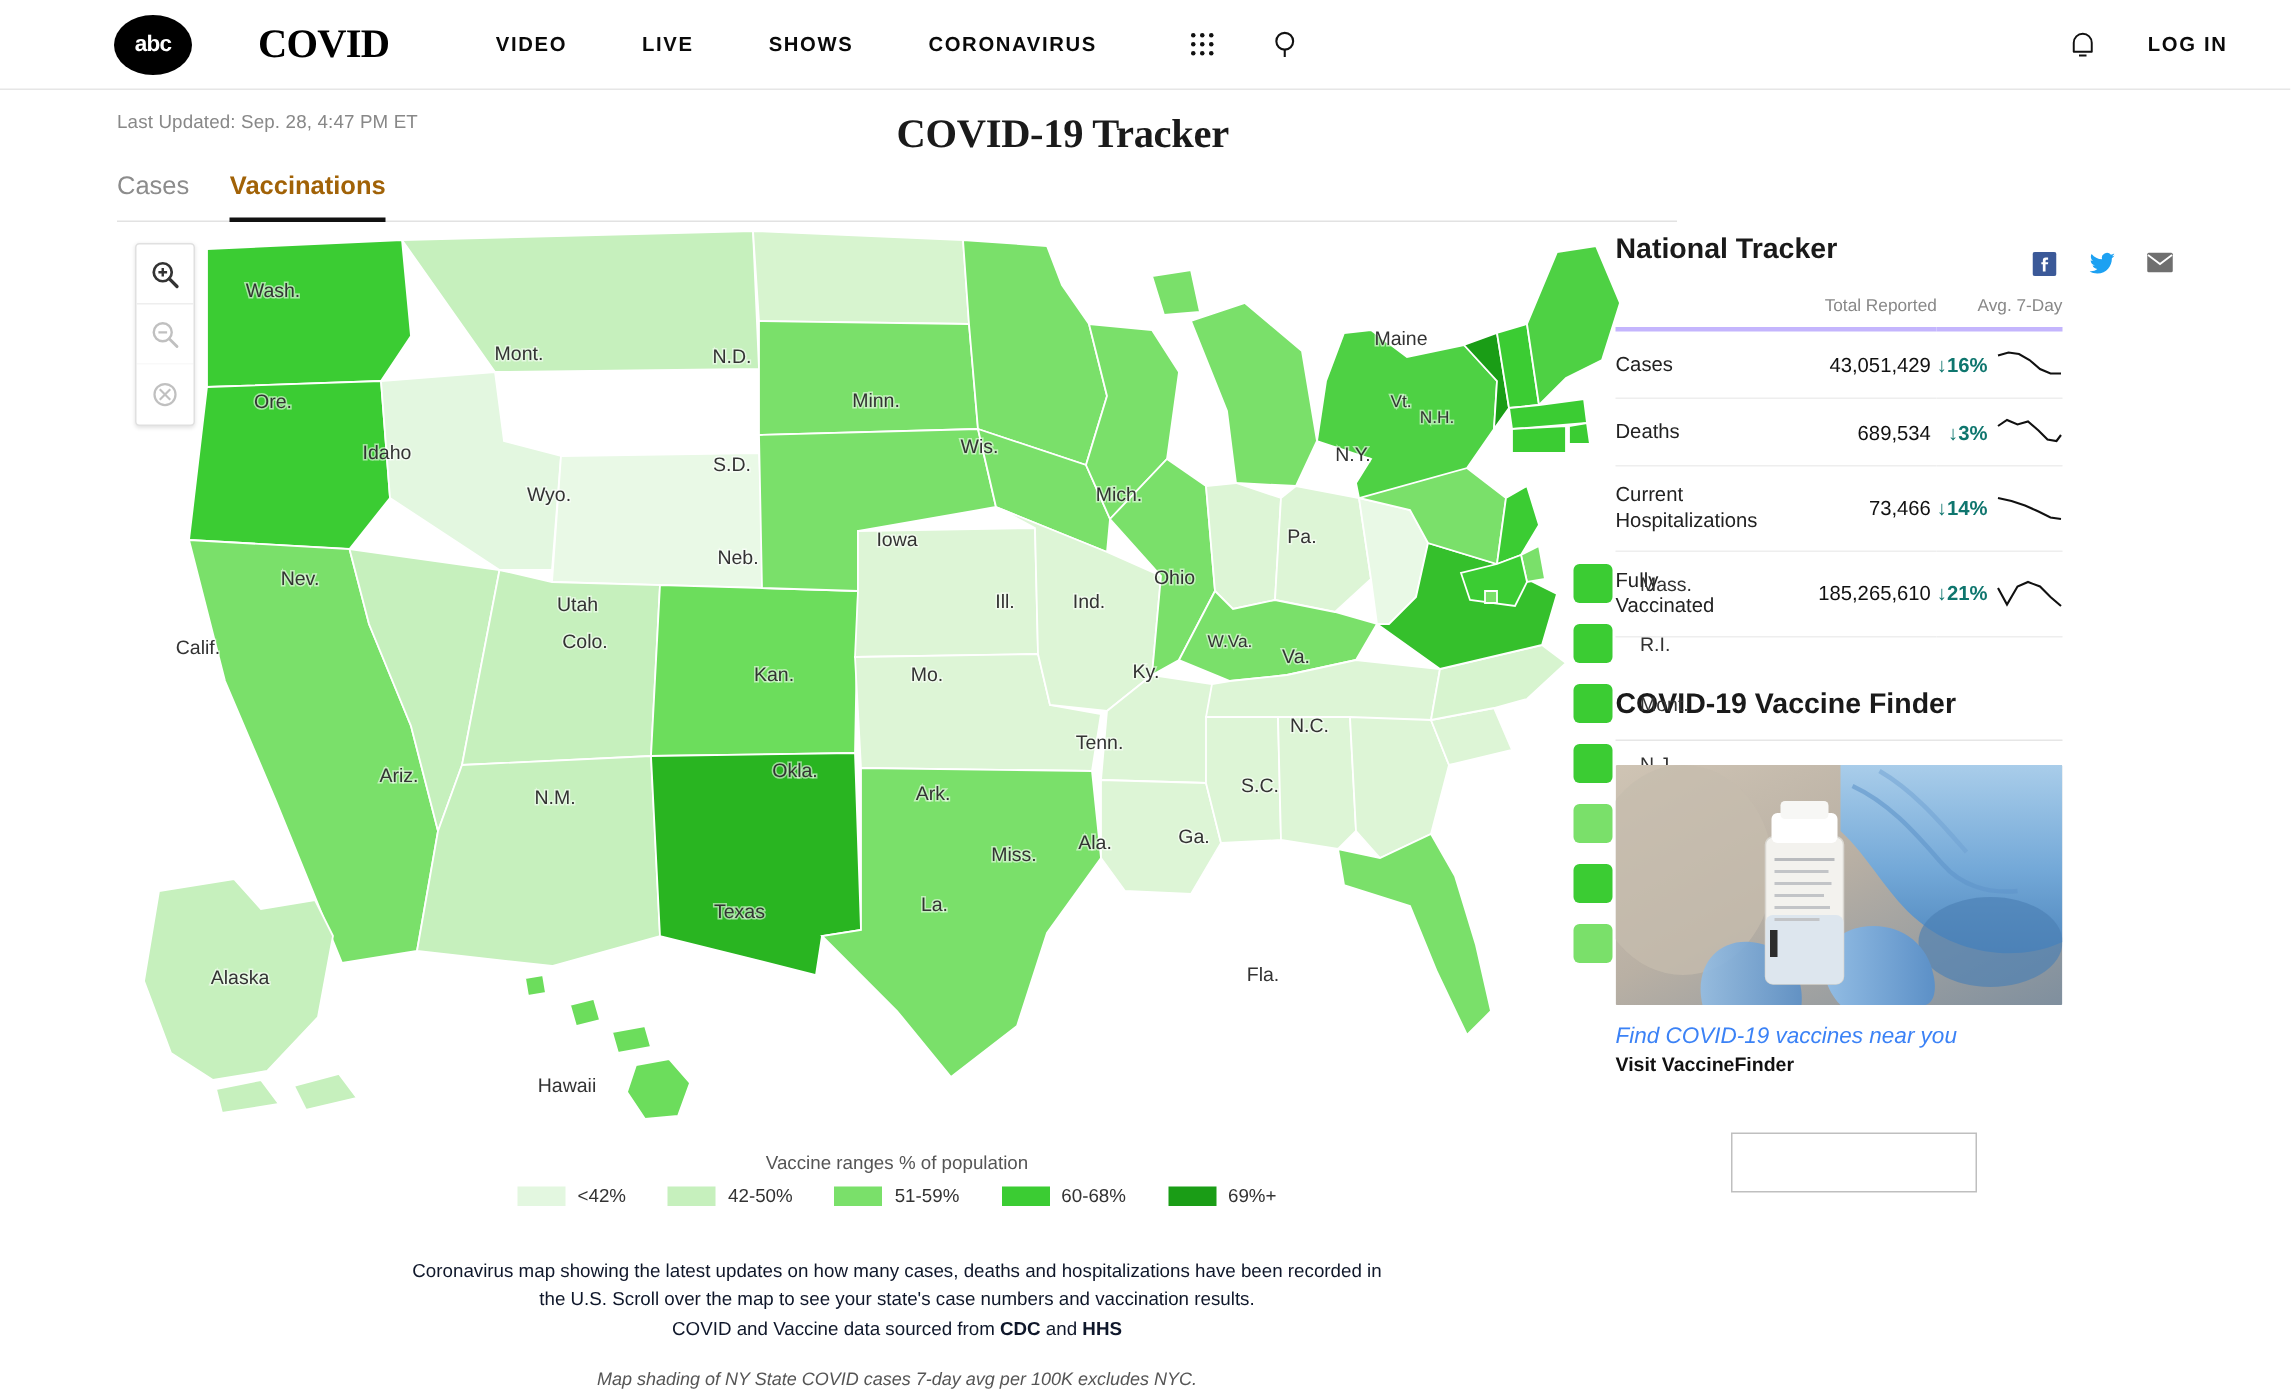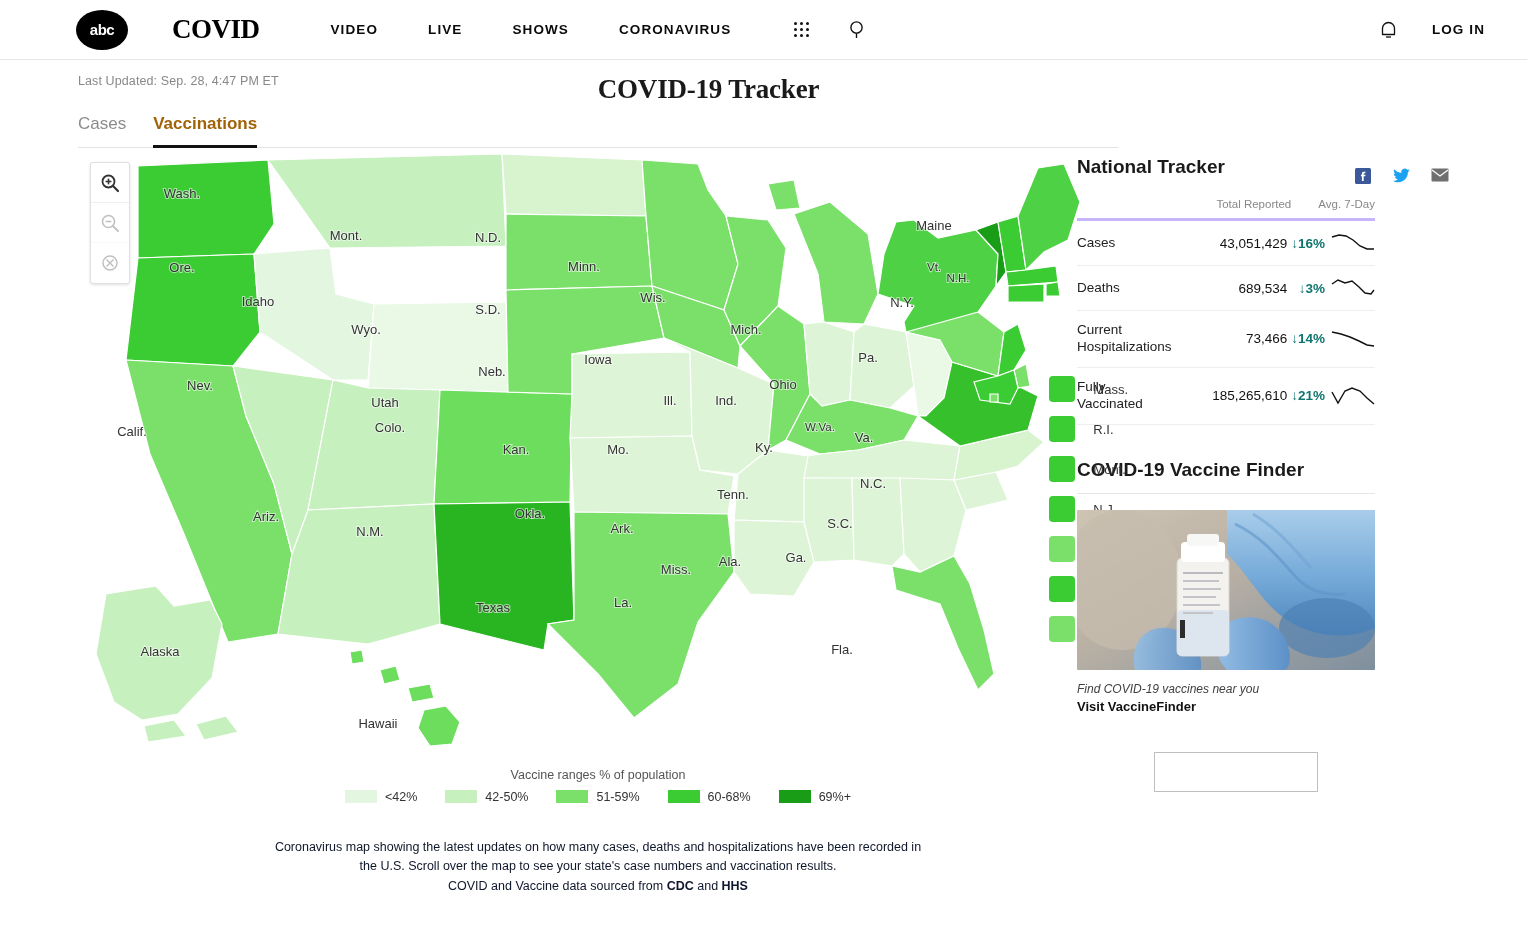--- a/index.html
+++ b/index.html
@@ -103,21 +103,21 @@
 
   .mini-legend { position:absolute; right:-10px; top:215px; }
   .mini-row { display:flex; align-items:center; height:40px; }
   .mini-sw { width:26px; height:26px; border-radius:4px; }
   .mini-label { font-size:13px; color:#333; margin-left:18px; }
 
   
   .legend-wrap { width:1040px; text-align:center; margin-top:-6px; }
   .legend-title { font-size:12.5px; color:#555; margin-bottom:8px; }
   .legend-items { display:flex; justify-content:center; align-items:center; gap:0; }
-  .legend-item { display:flex; align-items:flex-start; margin:0 14px; }
+  .legend-item { display:flex; align-items:flex-end; margin:0 14px; }
   .legend-sw { width:32px; height:13px; }
   .legend-txt { font-size:12.5px; color:#333; margin-left:8px; }
 
   .map-footer {
     width:1040px; text-align:center; margin-top:34px;
     font-size:12.5px; color:#0f172a; line-height:1.55;
   }
   .map-footer b { font-weight:bold; }
   .map-note {
     width:1040px; text-align:center; margin-top:16px;
@@ -138,21 +138,21 @@
   }
   .tracker-table td.metric { color:#222; line-height:1.25; width:92px; }
   .tracker-table td.total { text-align:right; color:#111; padding-right:4px; }
   .tracker-table td.avg { text-align:left; color:#0f766e; white-space:nowrap; width:56px;font-weight:bold; }
   .spark { width:44px; height:22px; display:block; margin-left:6px; }
   .trend-cell { display:flex; align-items:center; justify-content:flex-end; }
 
   .finder { margin-top:34px; }
   .finder-rule { border-bottom:1px solid #e6e6e6; margin:10px 0 16px 0; width:298px; }
   .vax-photo { width:298px; height:160px; border-radius:1px; overflow:hidden; position:relative; }
-  .caption-it { font-size:12px; font-style:italic; color:#404040; margin-top:12px; }
+  .caption-it { font-size:15px; font-style:italic; color:#3b82f6; margin-top:12px; }
   .caption-b { font-size:13px; font-weight:bold; color:#111; margin-top:3px; cursor:pointer; }
   .empty-box { width:164px; height:40px; border:1px solid #bfbfbf; margin:38px auto 0 auto; }
 </style>
 </head>
 <body>
 
 <div class="site-header">
   <div class="logo-wrap">
     <div class="logo-disc">
       <span>abc</span>
@@ -430,20 +430,21 @@
         </div>
       </div>
     </div>
 
     <div class="map-footer">
       <span>Coronavirus map showing the latest updates on how many cases, deaths and hospitalizations have been recorded in</span><br>
       <span>the U.S. Scroll over the map to see your state's case numbers and vaccination results.</span><br>
       <span>COVID and Vaccine data sourced from </span><b>CDC</b><span> and </span><b>HHS</b>
     </div>
 
+    <div class="map-note">Map shading of NY State COVID cases 7-day avg per 100K excludes NYC.</div>
   </div>
 
   <div class="right-col">
 
     <div class="panel-title">National Tracker</div>
 
     <table class="tracker-table">
       <thead>
         <tr>
           <th class="blank"></th>

